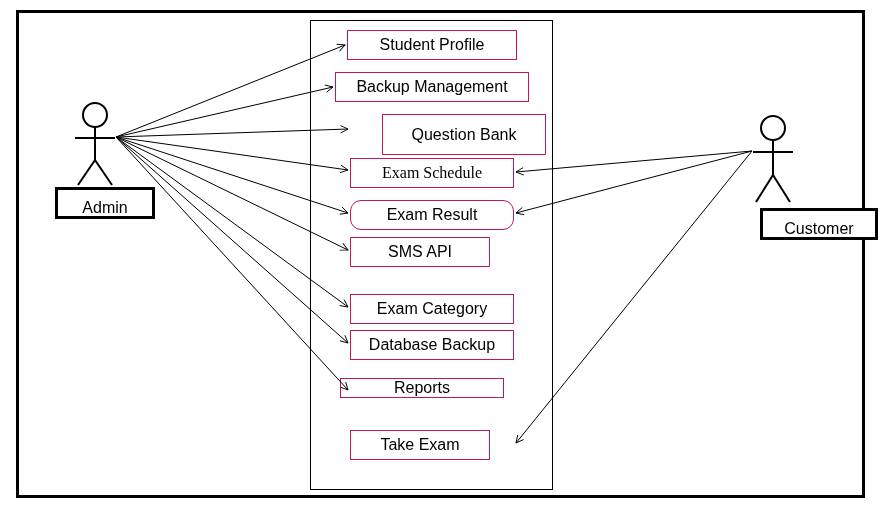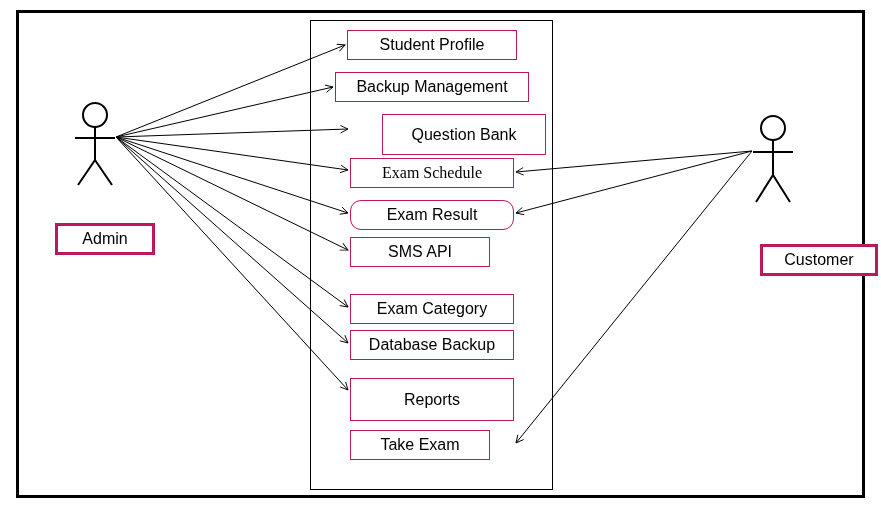--- a/index.html
+++ b/index.html
@@ -37,28 +37,27 @@
     box-sizing: border-box;
     font: 16px/1 Arial, Helvetica, sans-serif;
     display: flex;
     align-items: center;
     justify-content: center;
     background: #fff;
     white-space: nowrap;
   }
   .actor-label {
     position: absolute;
-    border: 3px solid #be185d;
+    border: 3px solid #000000;
     box-sizing: border-box;
     font: 16px/1 Arial, Helvetica, sans-serif;
     display: flex;
-    align-items: center;
+    align-items: flex-end;
     justify-content: center;
     background: #fff;
-    margin-top: 36px;
   }
   svg.overlay {
     position: absolute;
     left: 0; top: 0;
     width: 881px; height: 508px;
     pointer-events: none;
   }
 </style>
 </head>
 <body>
@@ -86,21 +85,21 @@
     </div>
   <div class="usecase" style="left:350px; top:237px; width:140px; height:30px;">
       <span>SMS API</span>
     </div>
   <div class="usecase" style="left:350px; top:294px; width:164px; height:30px;">
       <span>Exam Category</span>
     </div>
   <div class="usecase" style="left:350px; top:330px; width:164px; height:30px;">
       <span>Database Backup</span>
     </div>
-  <div class="usecase" style="left:350px; top:378px; width:164px; height:43px;">
+  <div class="usecase" style="left:340px; top:378px; width:164px; height:20px;">
       <span>Reports</span>
     </div>
   <div class="usecase" style="left:350px; top:430px; width:140px; height:30px;">
       <span>Take Exam</span>
     </div>
 
   <div class="actor-label" style="left:55px;  top:187px; width:100px; height:32px;">
       <span>Admin</span>
     </div>
   <div class="actor-label" style="left:760px; top:208px; width:118px; height:32px;">

